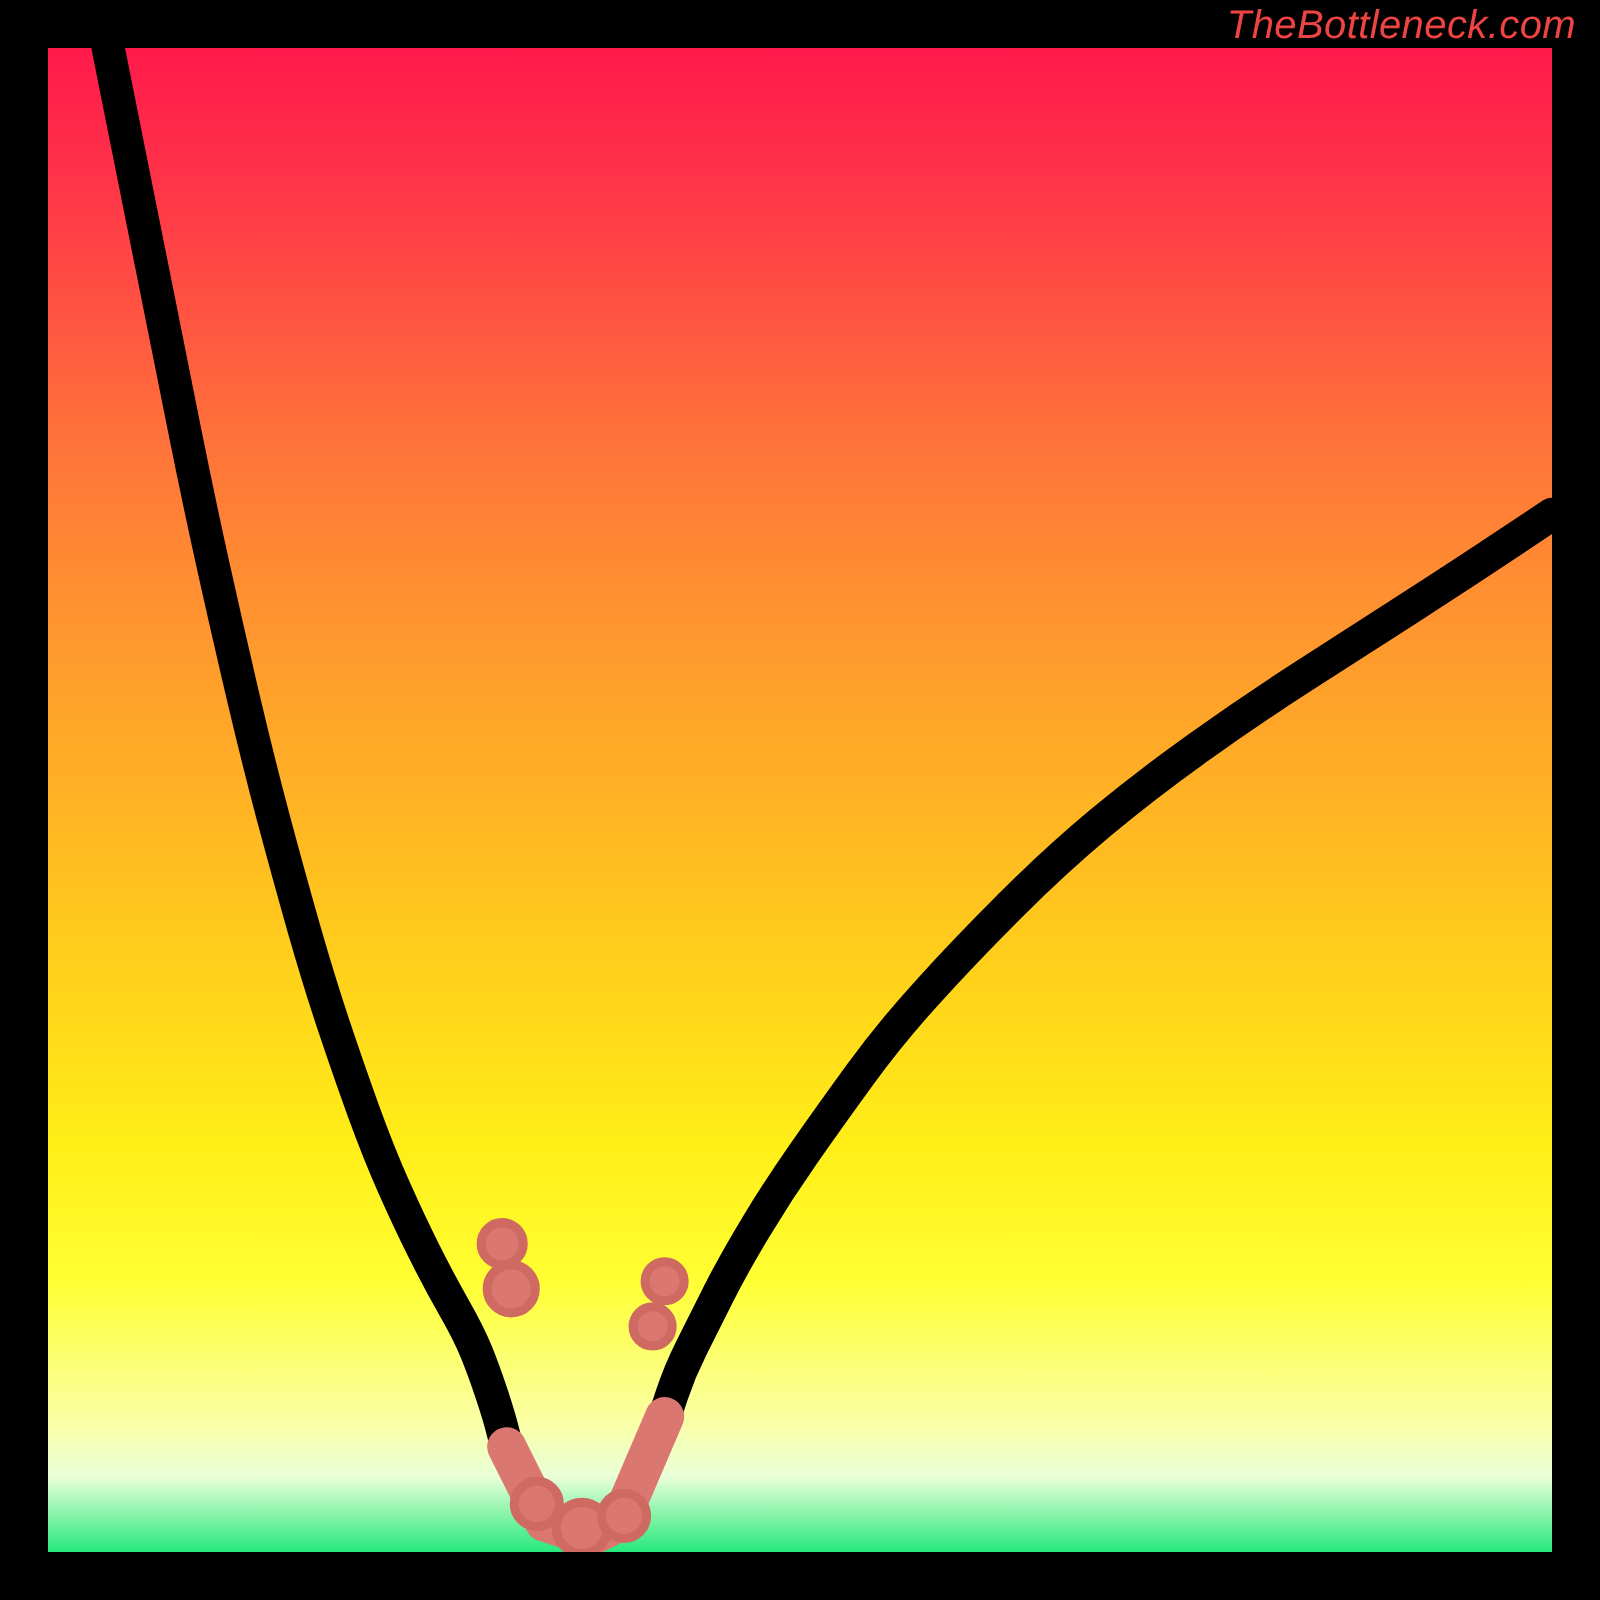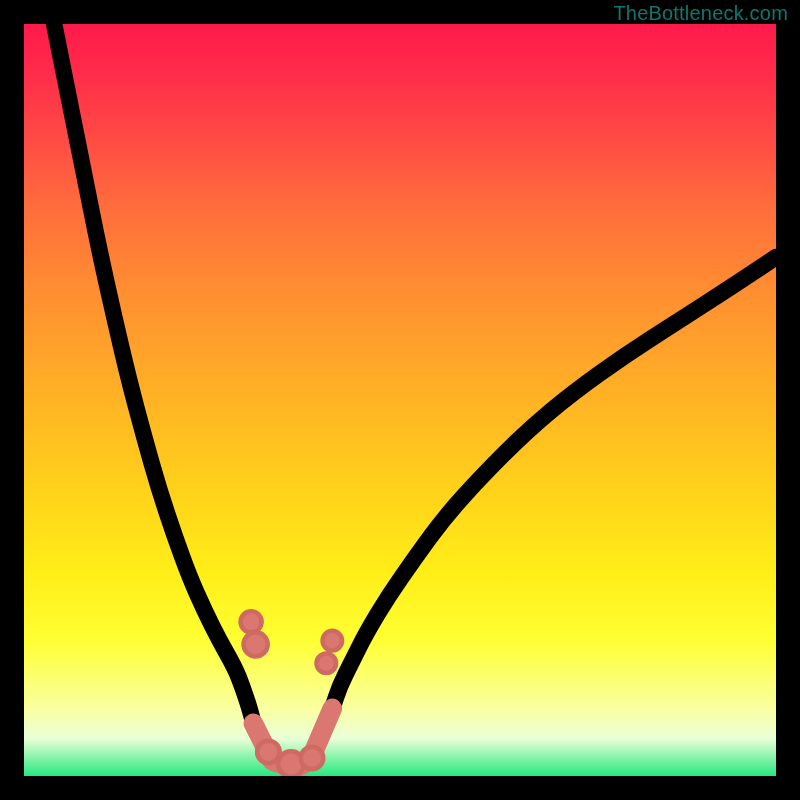--- a/index.html
+++ b/index.html
@@ -42,24 +42,25 @@
       #faffa0 91%,
       #eaffd8 95%,
       #26e87e 100%
     );
   }
   .attribution {
     position: absolute;
     top: 2px;
     right: 12px;
     font-size: 20px;
-    color: #0f766e;
+    color: #ef4444;
     font-weight: 500;
     letter-spacing: 0.2px;
     z-index: 5;
+    font-style: italic;
   }
   svg.curves {
     position: absolute;
     inset: 0;
   }
   .curve-path {
     fill: none;
     stroke: #000;
     stroke-width: 2.2;
     stroke-linecap: round;

